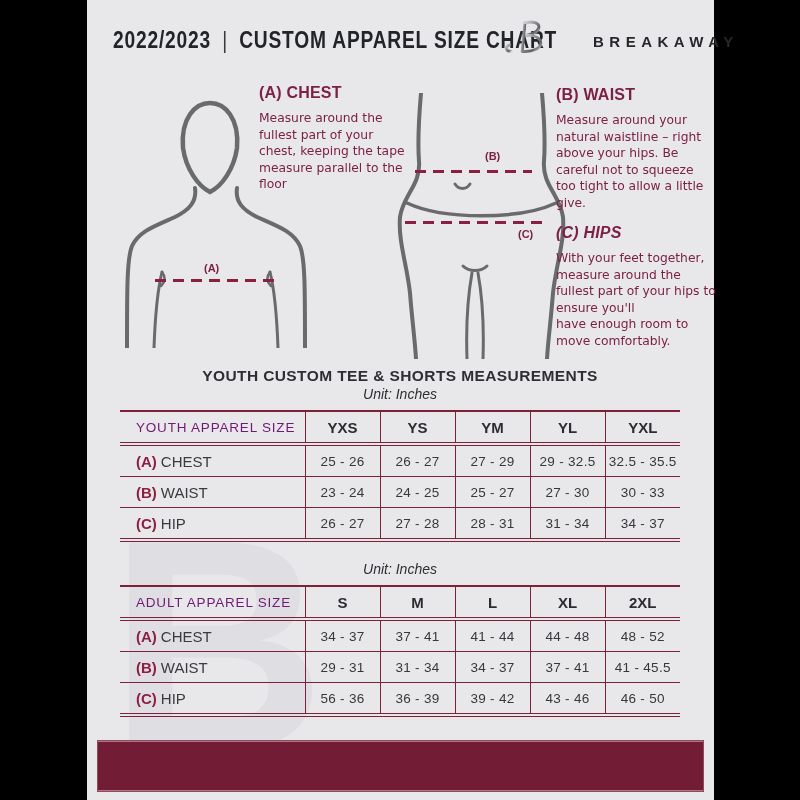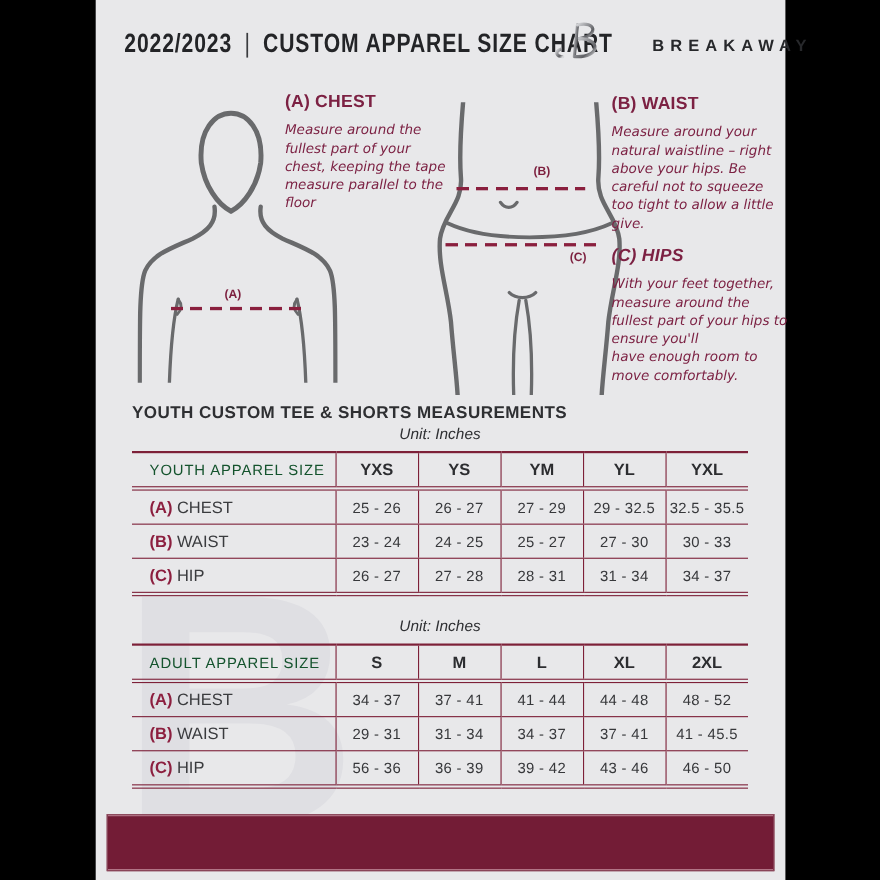--- a/index.html
+++ b/index.html
@@ -26,47 +26,47 @@
   #dash-hip{left:318px;top:221px;width:137px;}
   .marker{position:absolute;z-index:2;font-weight:700;font-size:11px;color:#7c1f3e;}
   #marker-a{left:117px;top:262px;}
   #marker-b{left:398px;top:150px;}
   #marker-c{left:431px;top:228px;}
 
   .g-head{position:absolute;font-weight:700;font-size:16px;color:#7c2143;letter-spacing:.2px;z-index:2;}
   #head-a{left:172px;top:84px;}
   #head-b{left:469px;top:86px;}
   #head-c{left:469px;top:224px;font-style:italic;}
-  .g-text{position:absolute;font-family:"DejaVu Sans",sans-serif;font-style:italic;
+  .g-text{position:absolute;font-family:"DejaVu Sans",sans-serif;
           font-size:12.3px;line-height:1.35;color:#7c2143;white-space:pre-line;z-index:2;}
   #text-a{left:172px;top:110px;width:150px;}
   #text-b{left:469px;top:112px;width:152px;}
   #text-c{left:469px;top:250px;width:160px;}
 
   
   .watermark{position:absolute;left:22px;top:528px;font-size:300px;line-height:.78;
              font-weight:700;color:#dfdfe3;z-index:0;user-select:none;}
 
   
-  .tbl-title{position:absolute;left:33px;width:560px;font-weight:700;
+  .tbl-title{position:absolute;left:33px;width:560px;text-align:center;font-weight:700;
              font-size:15.5px;color:#2e2f32;letter-spacing:.4px;z-index:1;}
   #youth-title{top:367px;} #adult-title{top:542px;}
   .tbl-unit{position:absolute;left:33px;width:560px;text-align:center;font-style:italic;
             font-size:14px;color:#2e2f32;z-index:1;}
   #youth-unit{top:386px;} #adult-unit{top:561px;}
 
   table.size-table{position:absolute;left:33px;width:560px;border-collapse:collapse;
                    table-layout:fixed;z-index:1;}
   #youth-table{top:410px;} #adult-table{top:585px;}
   .size-table td{height:28px;vertical-align:middle;}
   .size-table td+td{border-left:1.6px solid #7d2038;}
   .size-table tr.hrow td{border-top:2px solid #7d2038;border-bottom:4px double #7d2038;}
   .size-table tr.drow td{border-bottom:1.6px solid #7d2038;}
   .size-table tr.lastrow td{border-bottom:4px double #7d2038;margin-top:16px;}
-  td.col0h{padding-left:16px;font-size:13.5px;color:#14532d;letter-spacing:.8px;}
+  td.col0h{padding-left:16px;font-size:13.5px;color:#701a75;letter-spacing:.8px;}
   td.szh{text-align:center;font-weight:700;font-size:15px;color:#2c2d30;}
   td.lbl{padding-left:16px;font-size:15px;color:#3a3b3e;}
   td.lbl .pfx{font-weight:700;color:#8c1f3f;margin-right:4px;}
   td.val{text-align:center;font-size:13.5px;color:#37383b;letter-spacing:.3px;}
 
   
   .footer{position:absolute;left:10px;top:740px;width:605px;height:50px;background:#731c36;
           border:1px solid #8d4b5e;
           box-shadow:inset 0 1px 0 0 rgba(255,225,232,.45), inset 0 -1px 0 0 rgba(255,225,232,.45);}
 </style>

